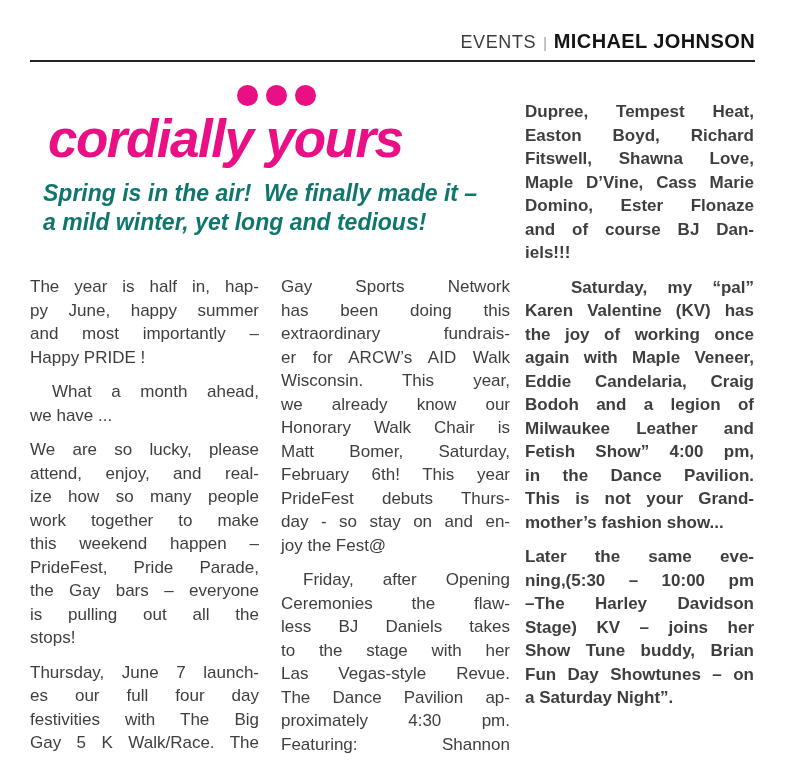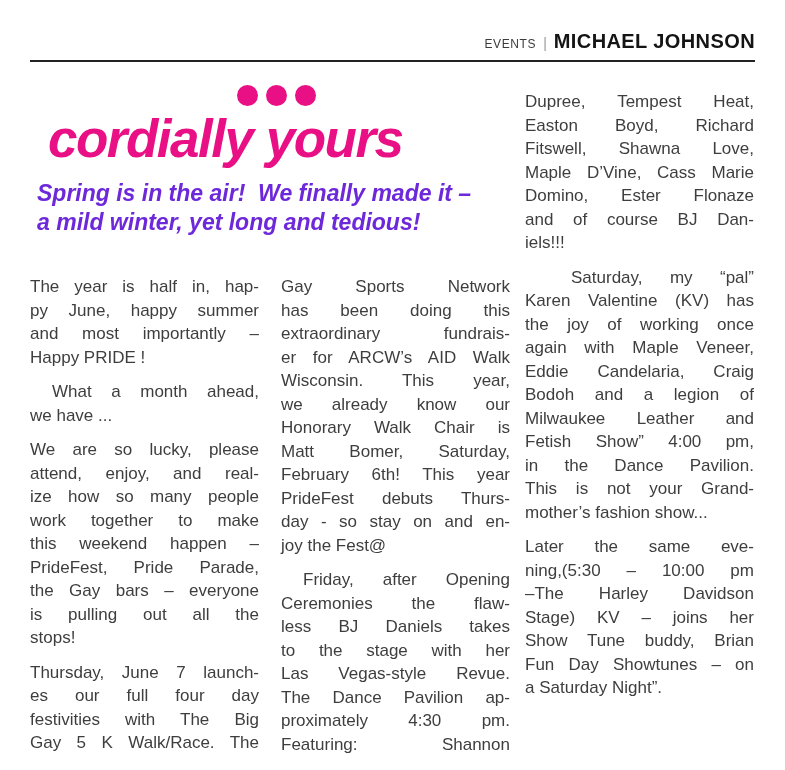--- a/index.html
+++ b/index.html
@@ -3,42 +3,42 @@
 <meta charset="utf-8">
 <style>
   :root { --accent: #E90F85; --ink: #3e3e3e; --dark: #1c1c1c; }
   * { margin:0; padding:0; box-sizing:border-box; }
   html,body { width:785px; height:770px; background:#fff; overflow:hidden;
               font-family:"Liberation Sans", sans-serif; }
   .page { width:785px; height:770px; padding:0 30px; }
 
   
   .hdr { margin-top:30px; text-align:right; white-space:nowrap; }
-  .hdr .section { font-size:12px; color:#3c3c3c; letter-spacing:.6px; }
+  .hdr .section { font-size:18px; color:#3c3c3c; letter-spacing:.6px; }
   .hdr .pipe { color:#9a9a9a; margin:0 7px; font-size:14px; }
   .hdr .author { font-size:20px; font-weight:bold; color:#141414; letter-spacing:.4px; }
   .rule { margin-top:7px; border-bottom:2.5px solid #232323; }
 
   
   .main { display:flex; }
   .left-area { width:480px; margin-right:15px; }
   .right-area { width:230px; }
 
   
   .dots { display:flex; gap:8px; margin:23px 0 0 207px; }
   .dot { width:21px; height:21px; border-radius:50%; background:var(--accent); }
   .mast-title { margin:5px 0 0 18px; color:var(--accent); font-weight:bold;
                 font-size:53px; line-height:56px; letter-spacing:-1.5px; white-space:nowrap;font-style:italic; }
-  .subtitle { margin:12px 0 0 7px; font-style:italic; font-weight:bold;
-              color:#6d28d9; font-size:23px; line-height:29px; white-space:pre-wrap; }
+  .subtitle { margin:12px 0 0 13px; font-style:italic; font-weight:bold;
+              color:#0f766e; font-size:23px; line-height:29px; white-space:pre-wrap; }
 
   
   .cols2 { display:flex; gap:22px; margin-top:38px; }
   .col { width:229px; }
-  .right-area .col { margin-top:28px; }
+  .right-area .col { margin-top:38px;font-weight:bold; }
   .para { margin-bottom:11px; color:var(--ink); font-size:17px; line-height:23.5px; }
   .pline { text-align:justify; text-align-last:justify; }
   .pline.last { text-align-last:auto; }
   .pline.ind1 { padding-left:22px; }
   .pline.ind2 { padding-left:46px; }
 </style>
 </head>
 <body>
 
 <div class="page">

